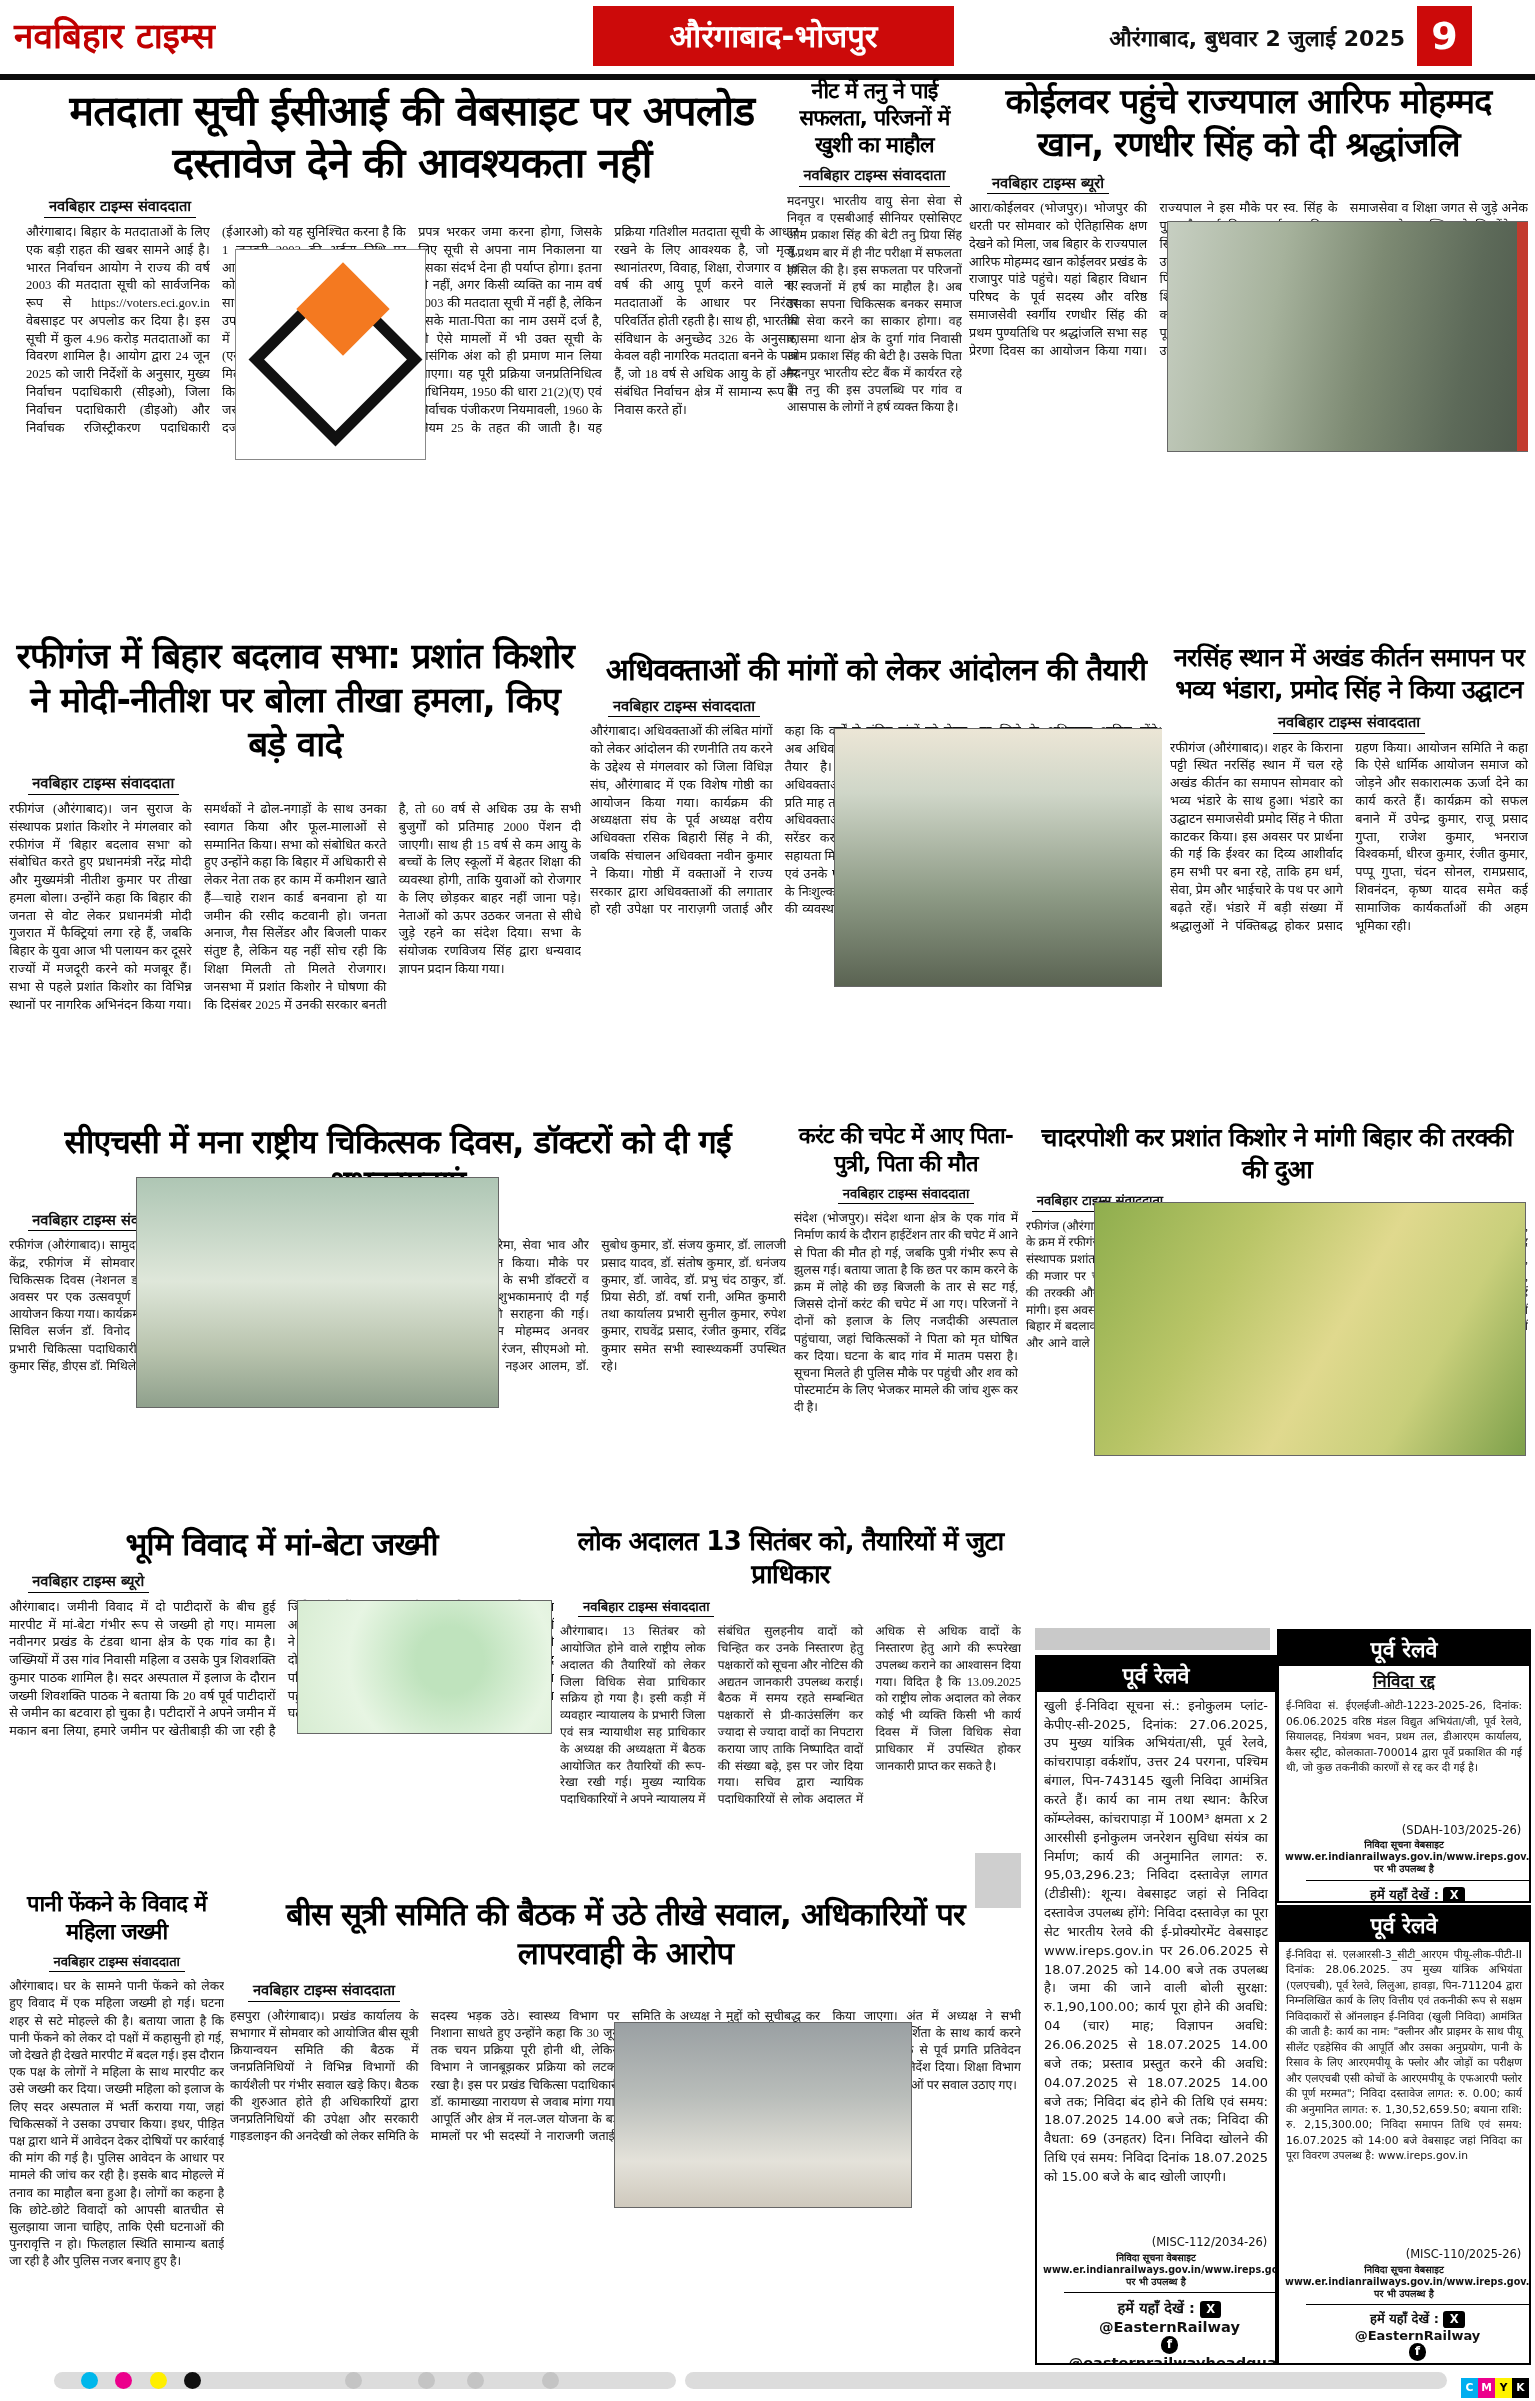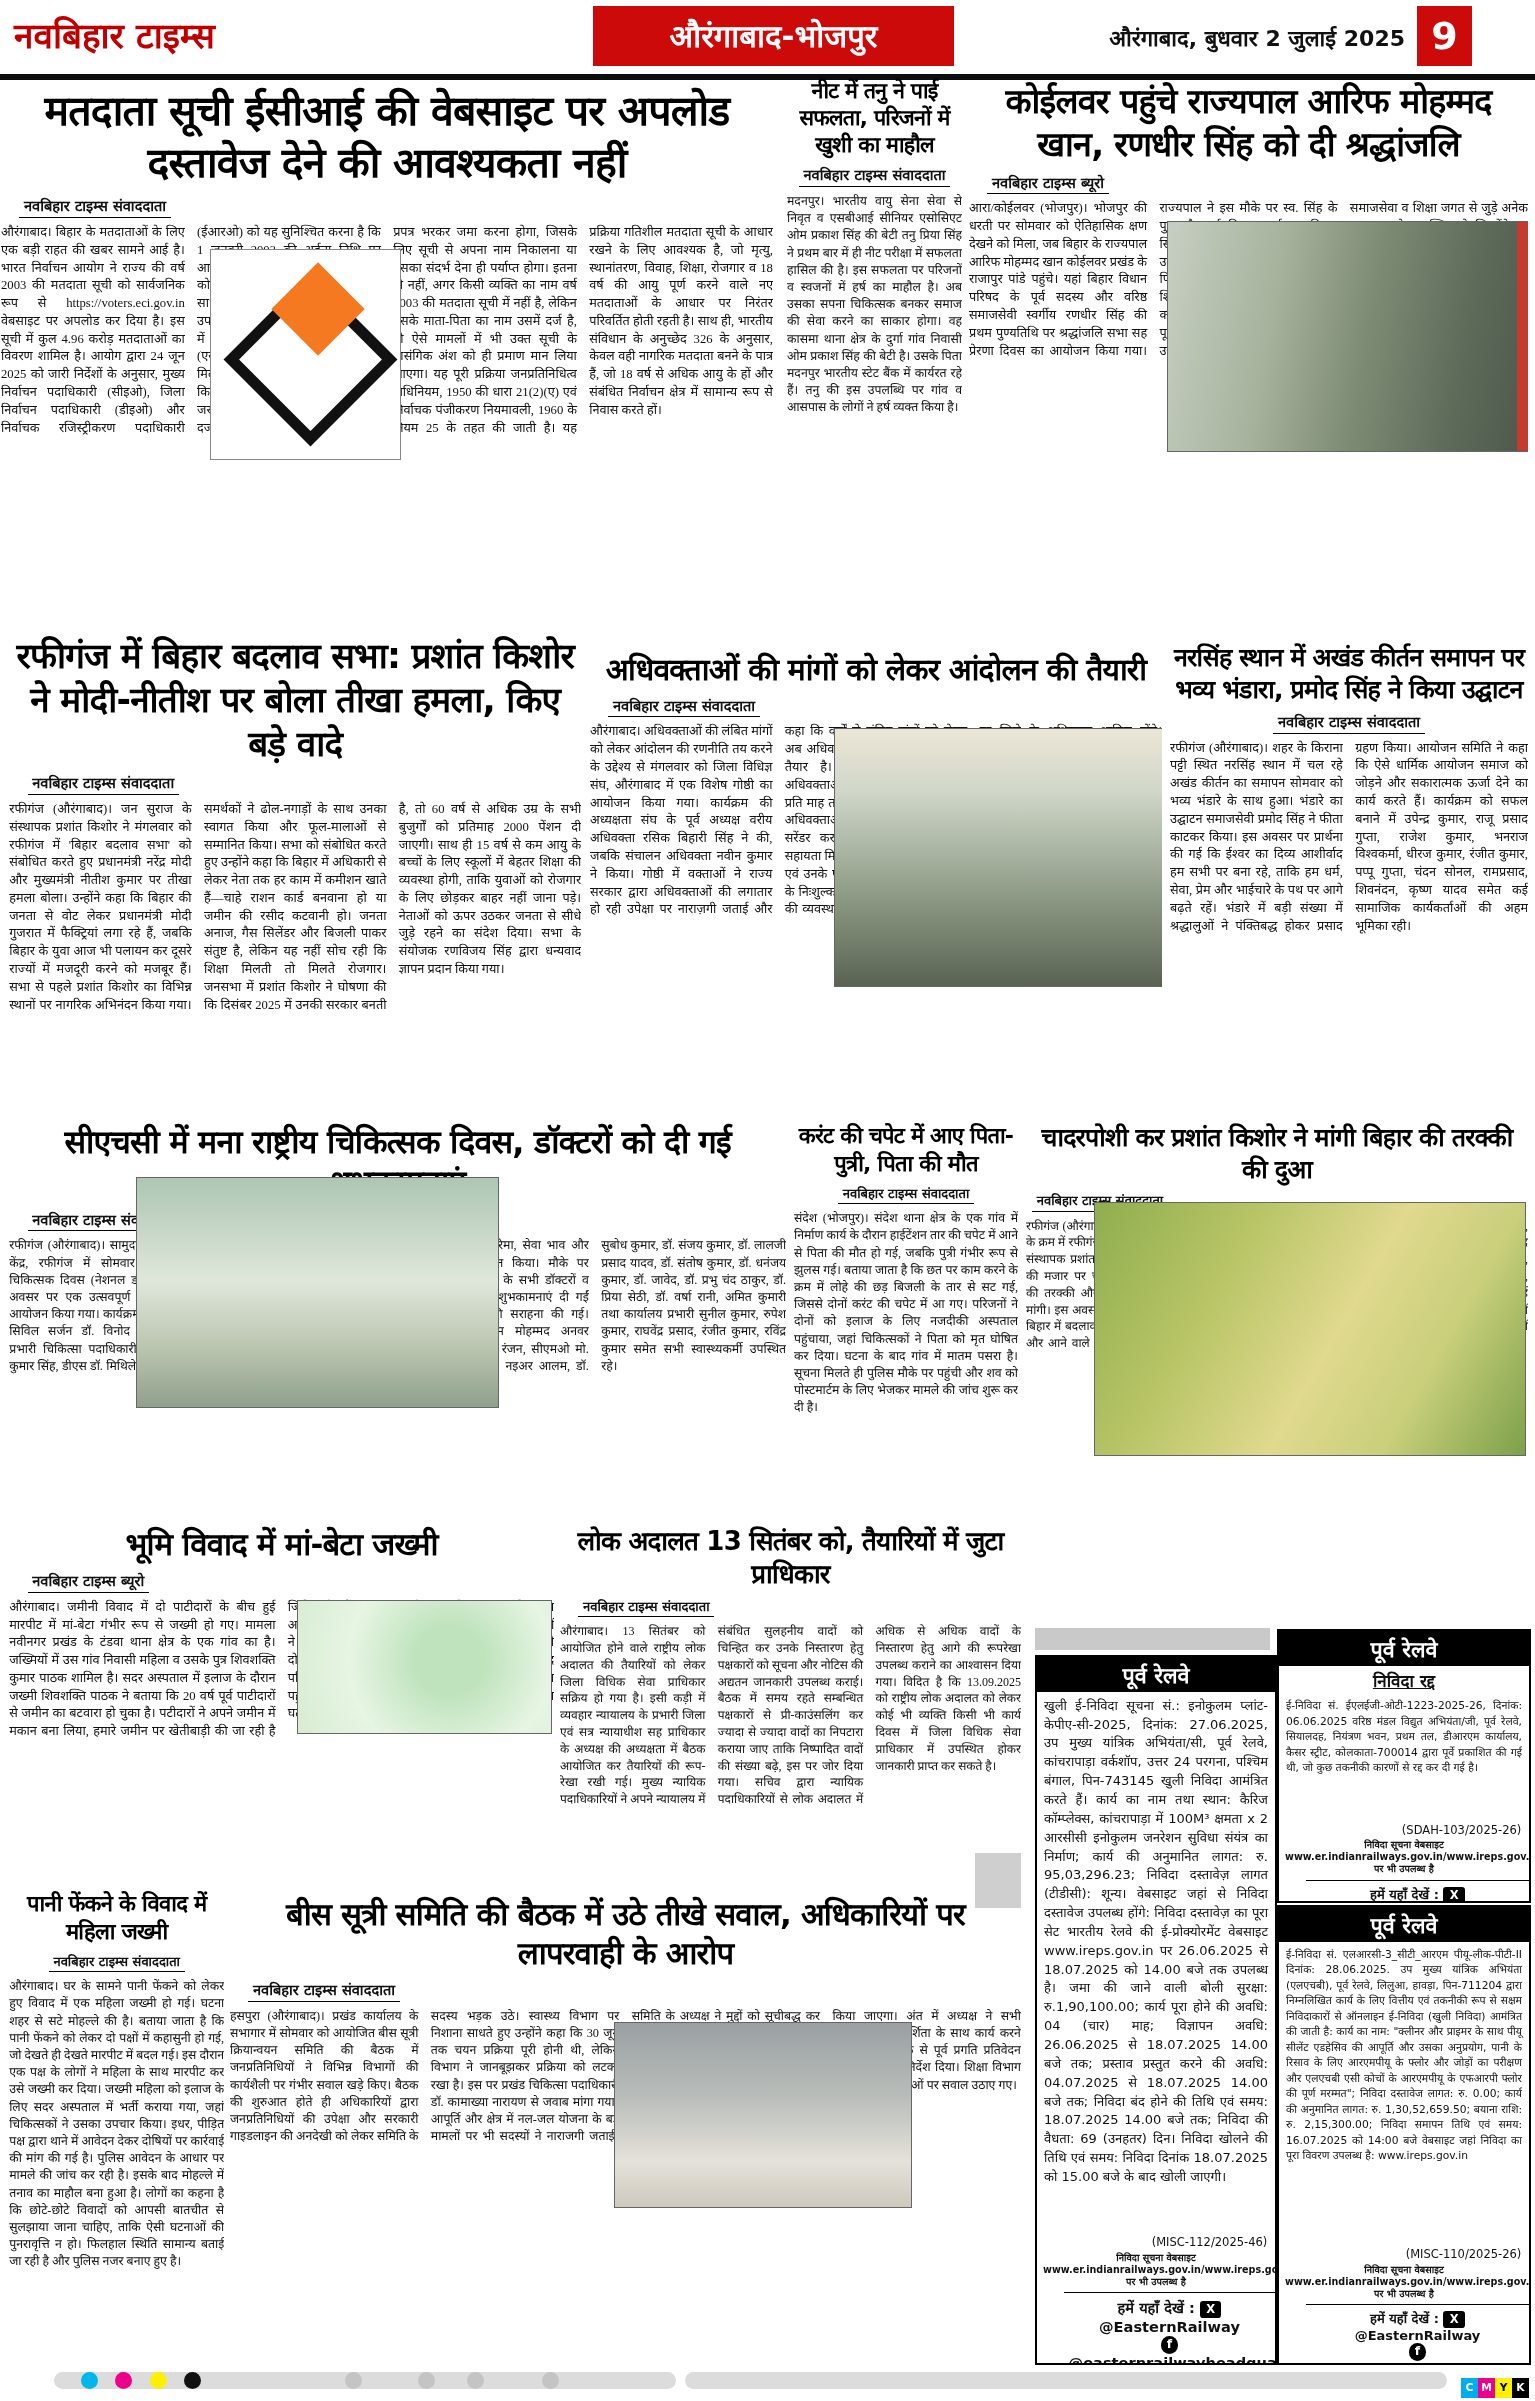--- a/index.html
+++ b/index.html
@@ -60,21 +60,21 @@
 <div id="page">
 
   <header>
     <div id="mast-title" class="abs" style="left:14px;top:10.7px;">नवबिहार टाइम्स</div>
     <div id="mast-box" class="abs" style="left:593px;top:6.1px;width:361px;height:60px;">औरंगाबाद-भोजपुर</div>
     <div id="mast-date" class="abs" style="left:1021px;top:21.5px;width:384px;">औरंगाबाद, बुधवार 2 जुलाई 2025</div>
     <div id="mast-page" class="abs" style="left:1417px;top:6.1px;width:55px;height:60px;">9</div>
     <div id="mast-bar" class="abs" style="left:0;top:74px;width:1535px;height:6.1px;"></div>
   </header>
 
-  <section class="article" style="left:1px;top:86px;width:772px;height:537px;">
+  <section class="article" style="left:26px;top:86px;width:772px;height:537px;">
     <h1 class="hl" style="font-size:41px;">मतदाता सूची ईसीआई की वेबसाइट पर अपलोड दस्तावेज देने की आवश्यकता नहीं</h1>
     <div class="byline left">नवबिहार टाइम्स संवाददाता</div>
     <div class="body cols-4" style="height:353px;">औरंगाबाद। बिहार के मतदाताओं के लिए एक बड़ी राहत की खबर सामने आई है। भारत निर्वाचन आयोग ने राज्य की वर्ष 2003 की मतदाता सूची को सार्वजनिक रूप से https://voters.eci.gov.in वेबसाइट पर अपलोड कर दिया है। इस सूची में कुल 4.96 करोड़ मतदाताओं का विवरण शामिल है। आयोग द्वारा 24 जून 2025 को जारी निर्देशों के अनुसार, मुख्य निर्वाचन पदाधिकारी (सीइओ), जिला निर्वाचन पदाधिकारी (डीइओ) और निर्वाचक रजिस्ट्रीकरण पदाधिकारी (ईआरओ) को यह सुनिश्चित करना है कि 1 जनवरी 2003 की अर्हता तिथि पर आधारित मतदाता सूची सभी बीएलओ को हार्ड कॉपी में उपलब्ध कराई जाए, साथ ही यह ऑनलाइन भी सरलता से उपलब्ध हो। इस पहल से वर्तमान में बिहार में चल रहे विशेष गहन पुनरीक्षण (एसआईआर) अभियान में बड़ी सहूलियत मिलेगी। अब उन 4.96 करोड़ लोगों को किसी भी प्रमाण पत्र या दस्तावेज की जरूरत नहीं है जो वर्ष 2003 की सूची में दर्ज हैं। ऐसे निर्वाचकों को केवल गणना प्रपत्र भरकर जमा करना होगा, जिसके लिए सूची से अपना नाम निकालना या उसका संदर्भ देना ही पर्याप्त होगा। इतना ही नहीं, अगर किसी व्यक्ति का नाम वर्ष 2003 की मतदाता सूची में नहीं है, लेकिन उसके माता-पिता का नाम उसमें दर्ज है, तो ऐसे मामलों में भी उक्त सूची के प्रासंगिक अंश को ही प्रमाण मान लिया जाएगा। यह पूरी प्रक्रिया जनप्रतिनिधित्व अधिनियम, 1950 की धारा 21(2)(ए) एवं निर्वाचक पंजीकरण नियमावली, 1960 के नियम 25 के तहत की जाती है। यह प्रक्रिया गतिशील मतदाता सूची के आधार रखने के लिए आवश्यक है, जो मृत्यु, स्थानांतरण, विवाह, शिक्षा, रोजगार व 18 वर्ष की आयु पूर्ण करने वाले नए मतदाताओं के आधार पर निरंतर परिवर्तित होती रहती है। साथ ही, भारतीय संविधान के अनुच्छेद 326 के अनुसार, केवल वही नागरिक मतदाता बनने के पात्र हैं, जो 18 वर्ष से अधिक आयु के हों और संबंधित निर्वाचन क्षेत्र में सामान्य रूप से निवास करते हों।</div>
     <div class="ecibox" style="left:209px;top:163px;width:189px;height:209px;">
       <div class="eci-d1"></div>
       <div class="eci-d2"></div>
     </div>
   </section>
 
   <section class="article" style="left:787px;top:77px;width:175px;height:545px;">
@@ -162,21 +162,21 @@
     <div class="photo" style="left:384px;top:127px;width:296px;height:184px;
          background:linear-gradient(180deg,#9aa0a3 0%,#b9bdba 40%,#e4e2da 75%,#cfc9bd 100%);"></div>
   </section>
 
   <div class="abs" style="left:1035px;top:1628px;width:235px;height:21.5px;background:#c9c9c9;"></div>
   <div class="artifact" style="left:975px;top:1853px;width:46px;height:55px;"></div>
 
   <div class="ad" style="left:1035px;top:1655px;width:238px;height:706px;">
     <div class="ad-head">पूर्व रेलवे</div>
     <div class="ad-body" style="height:537px;">खुली ई-निविदा सूचना सं.: इनोकुलम प्लांट-केपीए-सी-2025, दिनांक: 27.06.2025, उप मुख्य यांत्रिक अभियंता/सी, पूर्व रेलवे, कांचरापाड़ा वर्कशॉप, उत्तर 24 परगना, पश्चिम बंगाल, पिन-743145 खुली निविदा आमंत्रित करते हैं। कार्य का नाम तथा स्थान: कैरिज कॉम्प्लेक्स, कांचरापाड़ा में 100M³ क्षमता x 2 आरसीसी इनोकुलम जनरेशन सुविधा संयंत्र का निर्माण; कार्य की अनुमानित लागत: रु. 95,03,296.23; निविदा दस्तावेज़ लागत (टीडीसी): शून्य। वेबसाइट जहां से निविदा दस्तावेज उपलब्ध होंगे: निविदा दस्तावेज़ का पूरा सेट भारतीय रेलवे की ई-प्रोक्योरमेंट वेबसाइट www.ireps.gov.in पर 26.06.2025 से 18.07.2025 को 14.00 बजे तक उपलब्ध है। जमा की जाने वाली बोली सुरक्षा: रु.1,90,100.00; कार्य पूरा होने की अवधि: 04 (चार) माह; विज्ञापन अवधि: 26.06.2025 से 18.07.2025 14.00 बजे तक; प्रस्ताव प्रस्तुत करने की अवधि: 04.07.2025 से 18.07.2025 14.00 बजे तक; निविदा बंद होने की तिथि एवं समय: 18.07.2025 14.00 बजे तक; निविदा की वैधता: 69 (उनहतर) दिन। निविदा खोलने की तिथि एवं समय: निविदा दिनांक 18.07.2025 को 15.00 बजे के बाद खोली जाएगी।</div>
-    <div class="ad-ref">(MISC-112/2025-46)</div>
+    <div class="ad-ref">(MISC-112/2034-26)</div>
     <div class="ad-web">निविदा सूचना वेबसाइट www.er.indianrailways.gov.in/www.ireps.gov.in पर भी उपलब्ध है</div>
     <div class="ad-soc">
       <span>हमें यहाँ देखें :</span>
       <span class="xicon">X</span>
       <span>@EasternRailway</span><br>
       <span class="fbicon">f</span>
       <span>@easternrailwayheadquarter</span>
     </div>
   </div>
 

